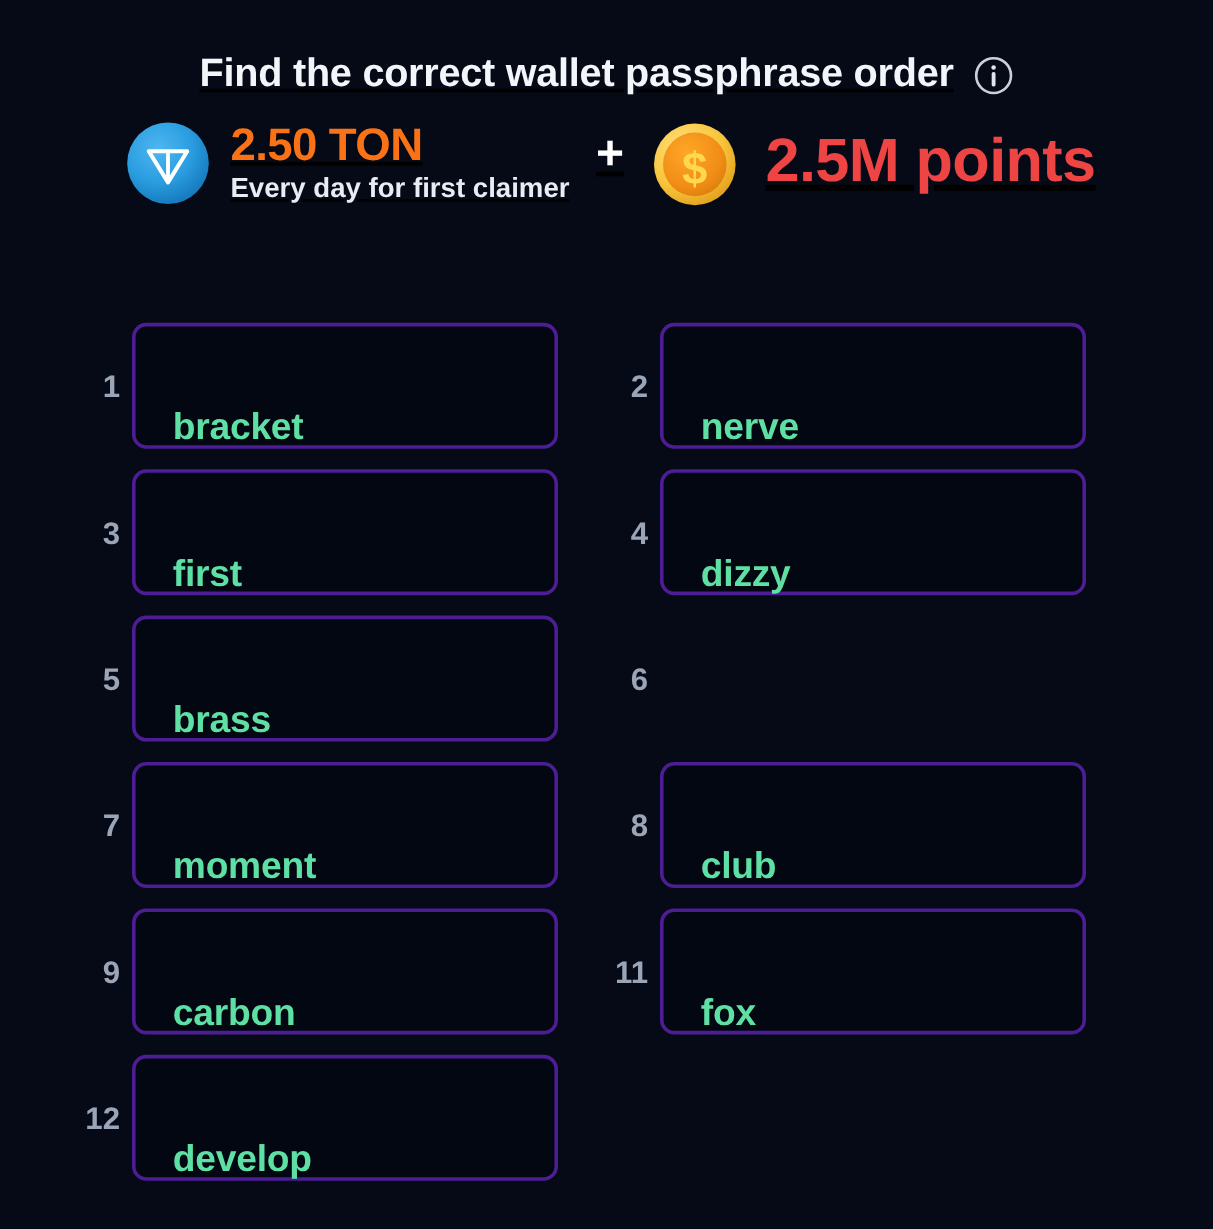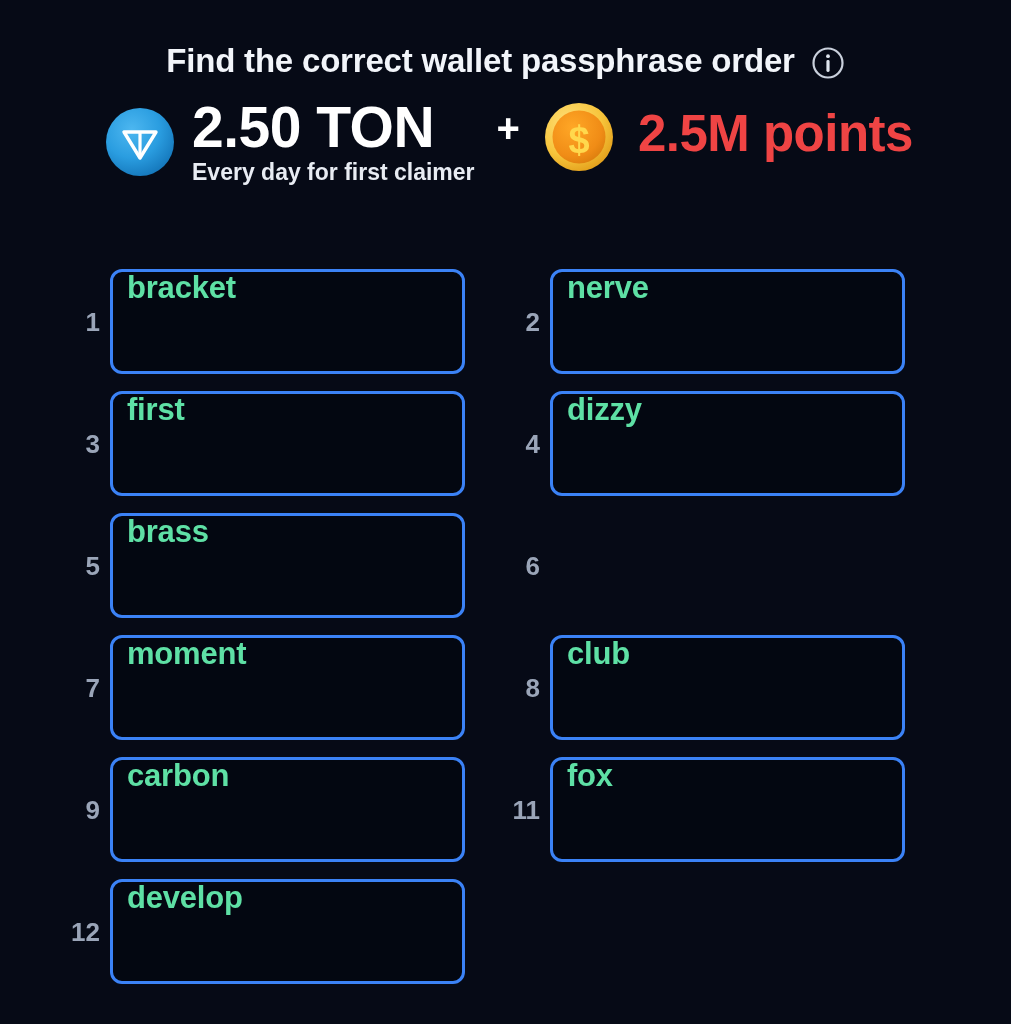--- a/index.html
+++ b/index.html
@@ -10,20 +10,21 @@
     background: #060a16;
     font-family: "Liberation Sans", sans-serif;
     overflow: hidden;
   }
 
   .screen {
     position: relative;
     width: 1011px;
     height: 1024px;
     background: #060a16;
+    text-decoration: underline;
   }
 
   
   .header {
     display: flex;
     align-items: center;
     justify-content: center;
     gap: 16px;
     padding-top: 42px;
   }
@@ -62,23 +63,23 @@
   }
 
   .ton-block {
     display: flex;
     flex-direction: column;
     align-items: flex-start;
     justify-content: center;
   }
 
   .ton-amount {
-    font-size: 57px;
-    font-weight: 700;
-    color: #ffffff;
+    font-size: 38px;
+    font-weight: 700;
+    color: #f97316;
     line-height: 1.02;
     letter-spacing: -0.5px;
     white-space: nowrap;
     text-align: center;
   }
 
   .ton-note {
     font-size: 23px;
     font-weight: 700;
     color: #e8ecf3;
@@ -140,26 +141,26 @@
     font-weight: 700;
     color: #9aa5b8;
     padding-right: 10px;
     flex: 0 0 auto;
     line-height: 1;
   }
 
   .word-box {
     width: 355px;
     height: 105px;
-    border: 3px solid #3b82f6;
+    border: 3px solid #4c1d95;
     border-radius: 12px;
     background: #030711;
     display: flex;
-    align-items: flex-start;
-    padding-left: 14px;
+    align-items: flex-end;
+    padding-left: 31px;
     flex: 0 0 auto;
   }
 
   .word-text {
     font-size: 31px;
     font-weight: 700;
     color: #5ee0a5;
     line-height: 1;
     letter-spacing: -0.2px;
   }

